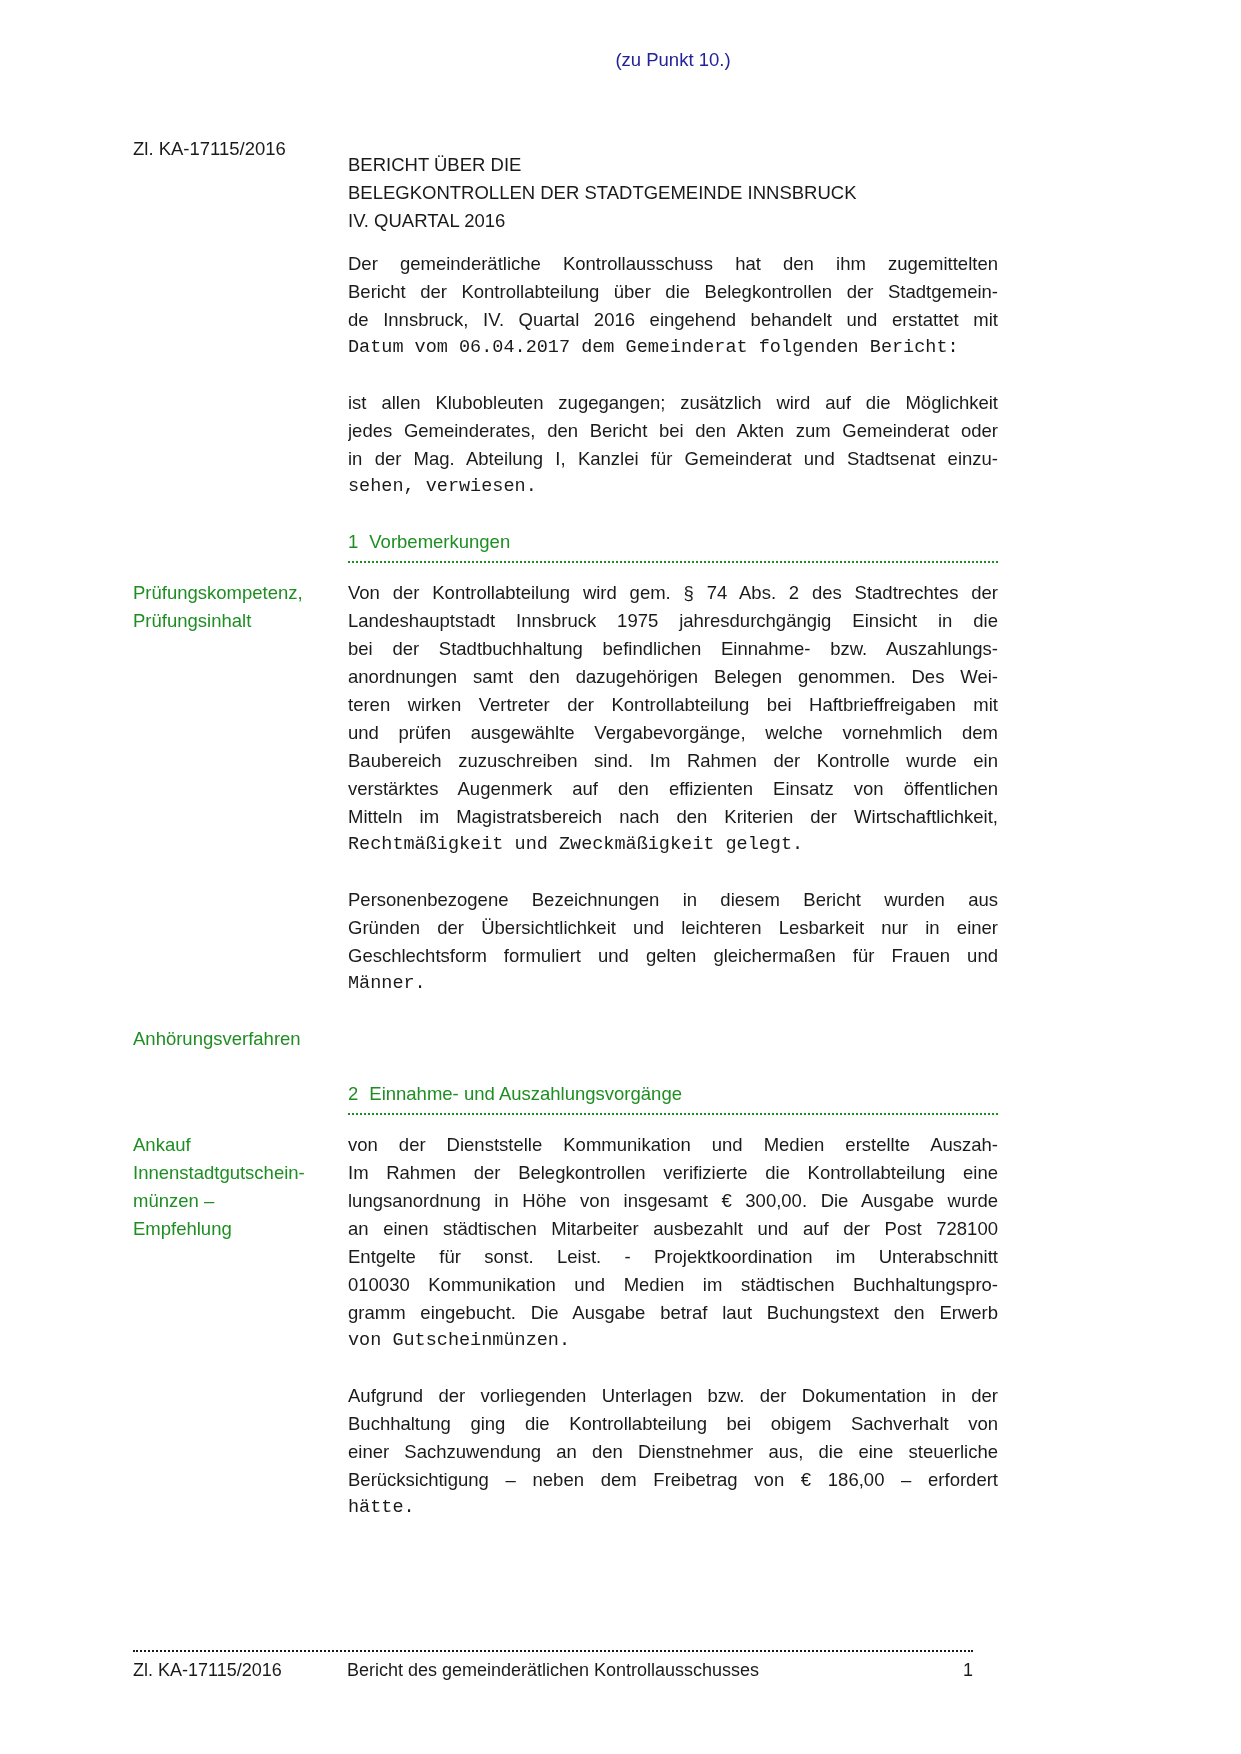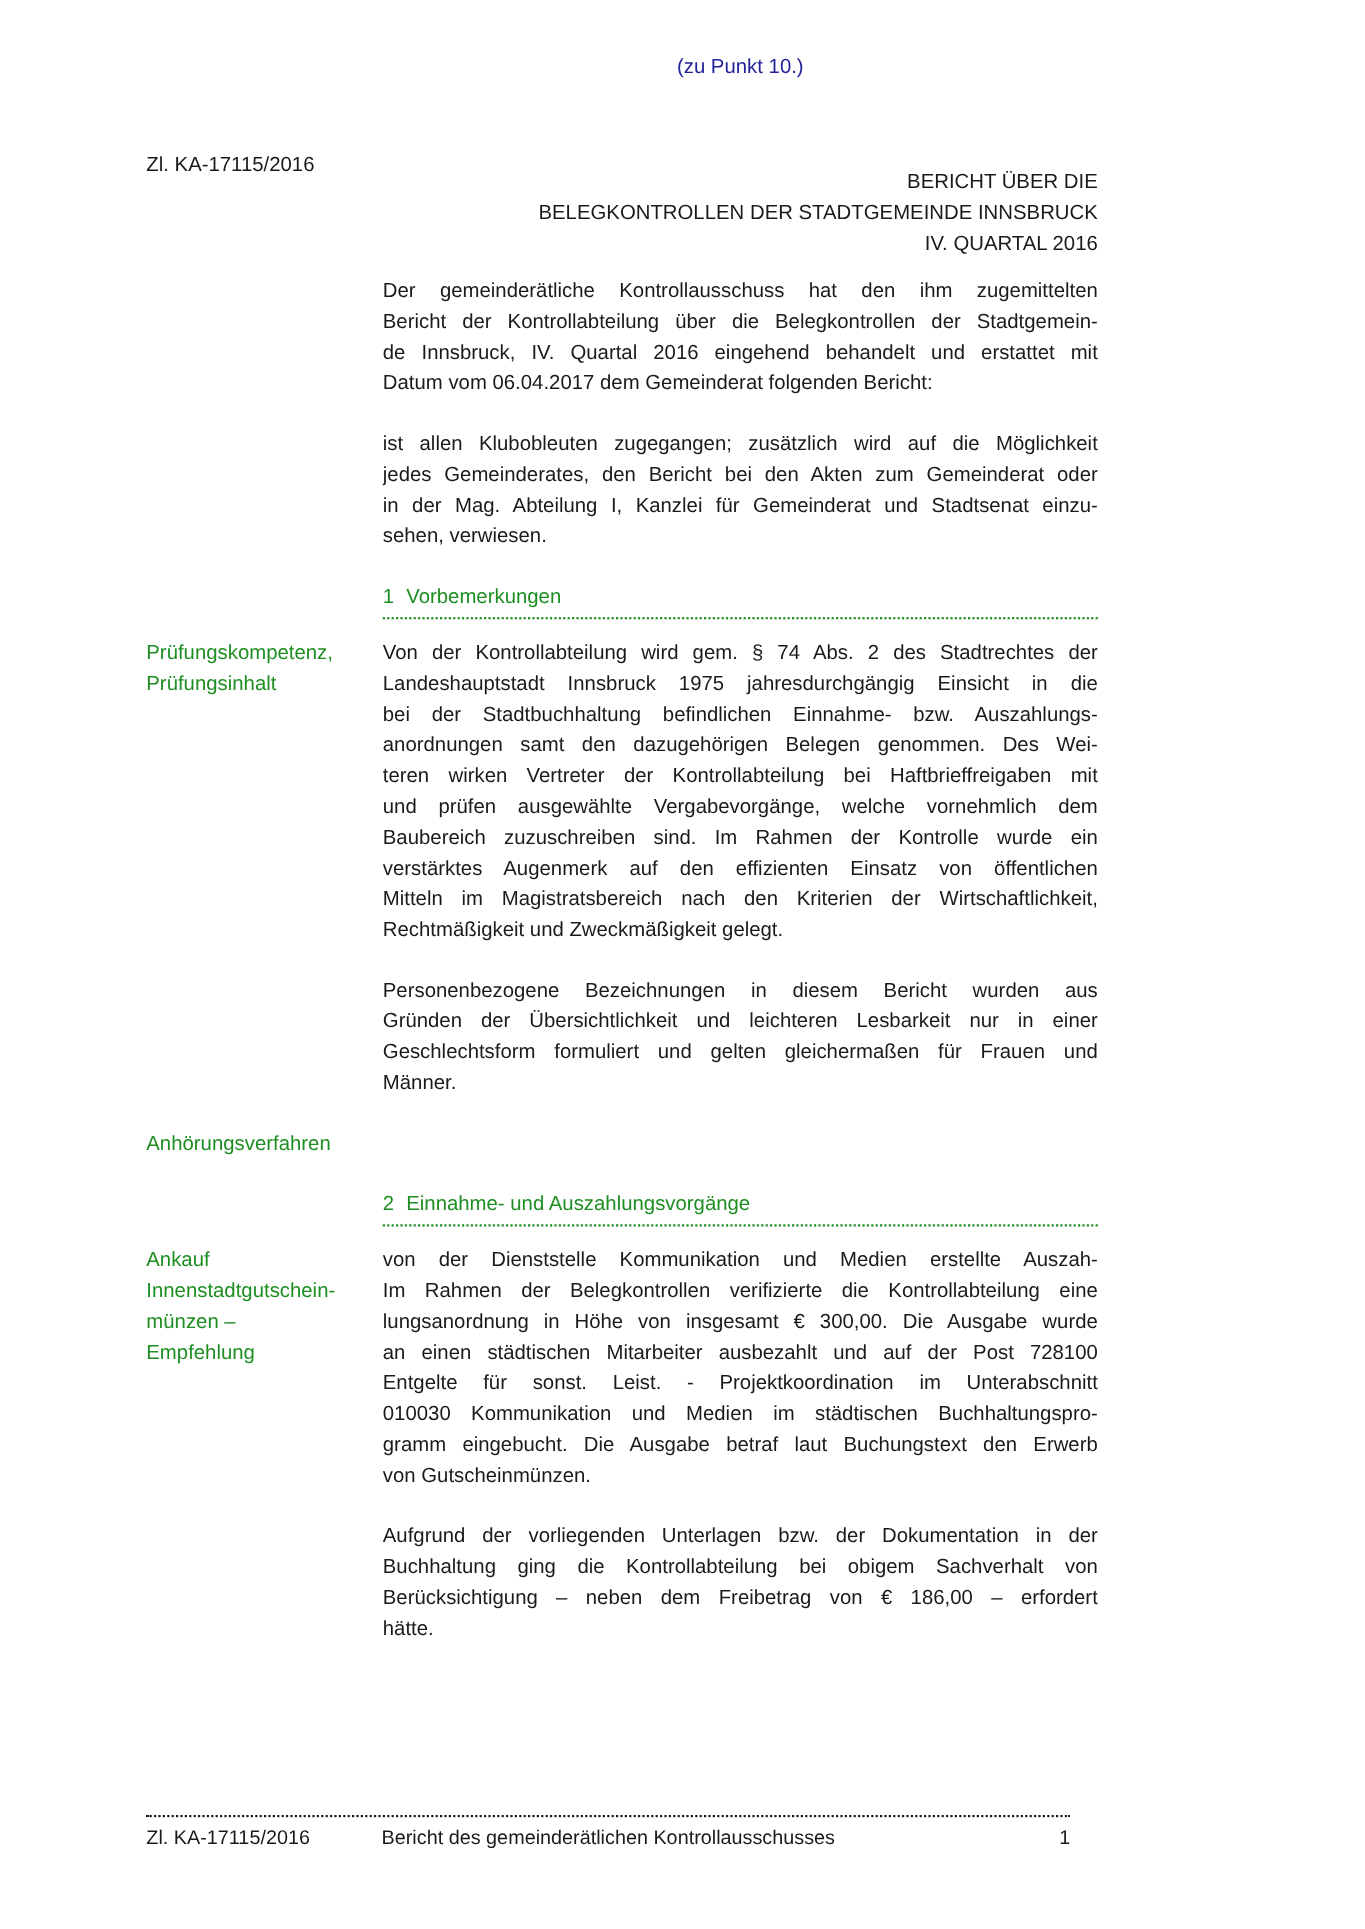--- a/index.html
+++ b/index.html
@@ -23,21 +23,21 @@
   }
   .content{width:865px;}
   .row{display:grid;grid-template-columns:215px 650px;}
   .label-col{color:var(--green);padding-right:18px;box-sizing:border-box;}
   .body-col{width:650px;}
 
   .ref-note-row{margin-bottom:61px;}
   .ref-note{text-align:center;color:var(--blue);}
 
   .header-row{margin-bottom:15px;}
-  .title-block{padding-top:16px;text-align:right;}
+  .title-block{padding-top:16px;text-align:left;}
 
   .intro-row{margin-bottom:27px;}
   .heading-row{margin-top:10px;margin-bottom:16px;}
   .block-row{margin-bottom:27px;}
 
   .section-heading{
     color:var(--green);
     padding-bottom:5px;
     border-bottom:2px dotted var(--green);
   }
@@ -45,21 +45,21 @@
 
   .para{margin:0;}
   .para + .para{margin-top:27px;}
   .jline{
     text-align:justify;
     text-align-last:justify;
     text-justify:inter-word;
     overflow:hidden;
     white-space:nowrap;
   }
-  .jline.jlast{text-align:left;text-align-last:left;}
+  .jline.jlast{text-align:left;text-align-last:left;font-family:Liberation Mono, monospace;}
 
   .footer{
     position:absolute;
     left:133px;top:1650px;
     width:840px;
     font-size:18px;
     line-height:22px;
   }
   .footer-line{border-top:2px dotted var(--text);margin-bottom:7px;}
   .footer-text{position:relative;display:flex;align-items:baseline;}
@@ -172,20 +172,21 @@
               <div class="jline">lungsanordnung in Höhe von insgesamt € 300,00. Die Ausgabe wurde</div>
               <div class="jline">an einen städtischen Mitarbeiter ausbezahlt und auf der Post 728100</div>
               <div class="jline">Entgelte für sonst. Leist. - Projektkoordination im Unterabschnitt</div>
               <div class="jline">010030 Kommunikation und Medien im städtischen Buchhaltungspro-</div>
               <div class="jline">gramm eingebucht. Die Ausgabe betraf laut Buchungstext den Erwerb</div>
               <div class="jline jlast">von Gutscheinmünzen.</div>
             </div>
             <div class="para">
               <div class="jline">Aufgrund der vorliegenden Unterlagen bzw. der Dokumentation in der</div>
               <div class="jline">Buchhaltung ging die Kontrollabteilung bei obigem Sachverhalt von</div>
+              <div class="jline">einer Sachzuwendung an den Dienstnehmer aus, die eine steuerliche</div>
               <div class="jline">Berücksichtigung – neben dem Freibetrag von € 186,00 – erfordert</div>
               <div class="jline jlast">hätte.</div>
             </div>
           </div>
         </div>
       </div>
   </div>
 
   <div class="footer">
     <div class="footer-line"></div>

